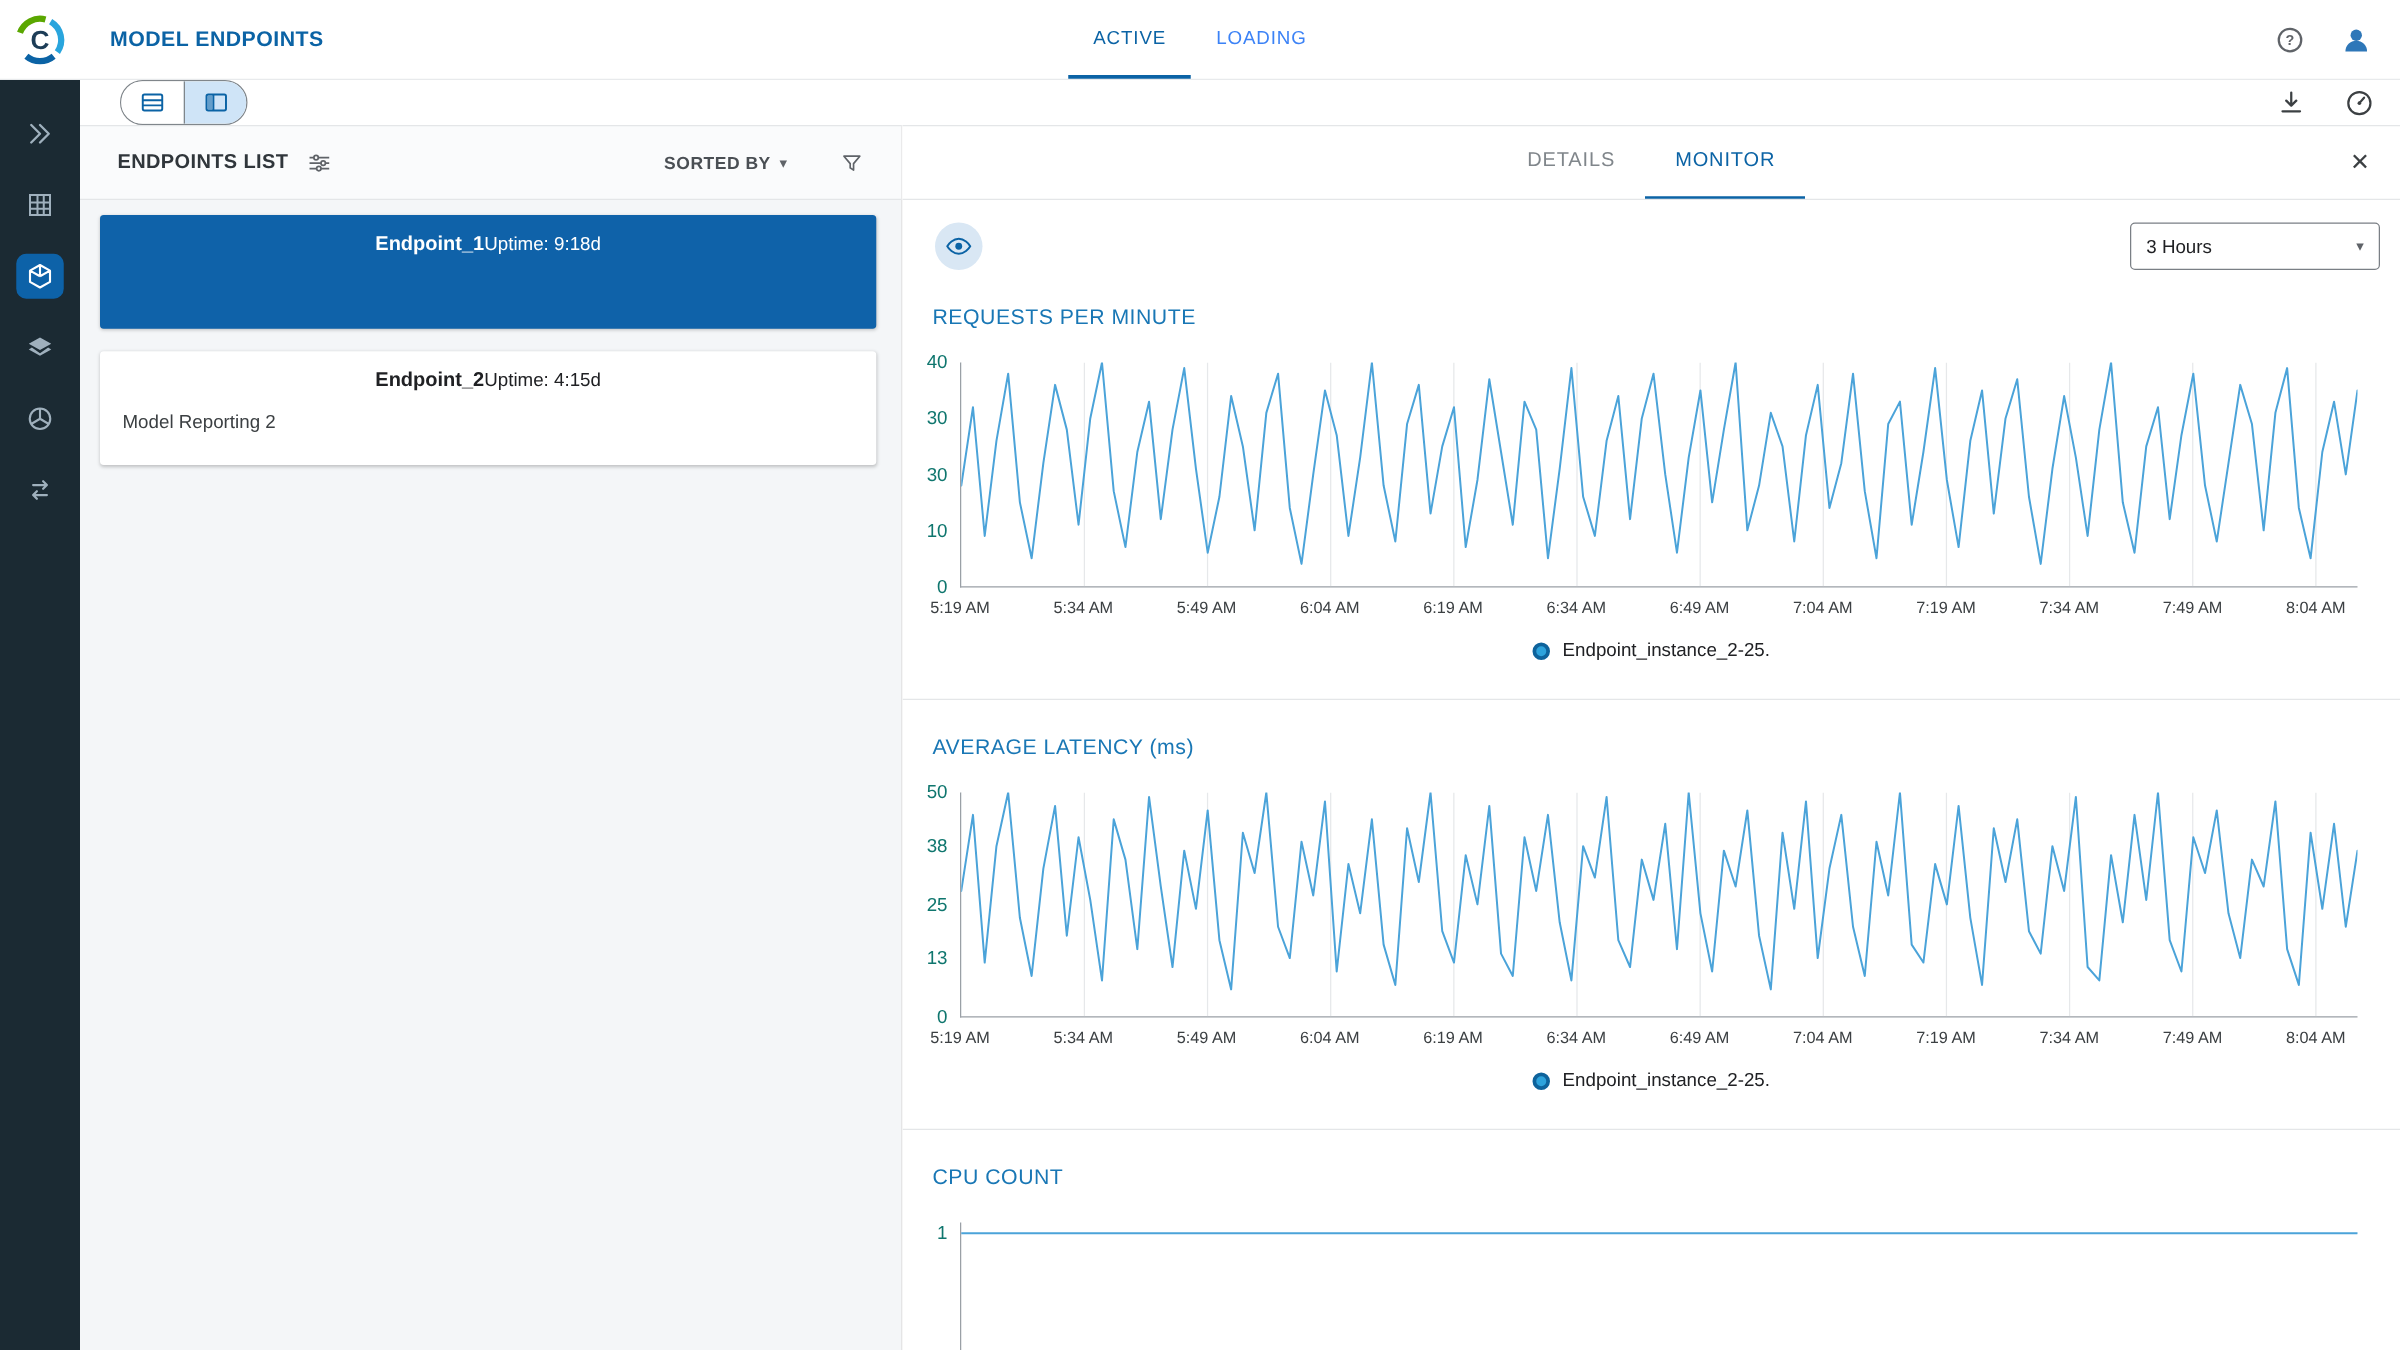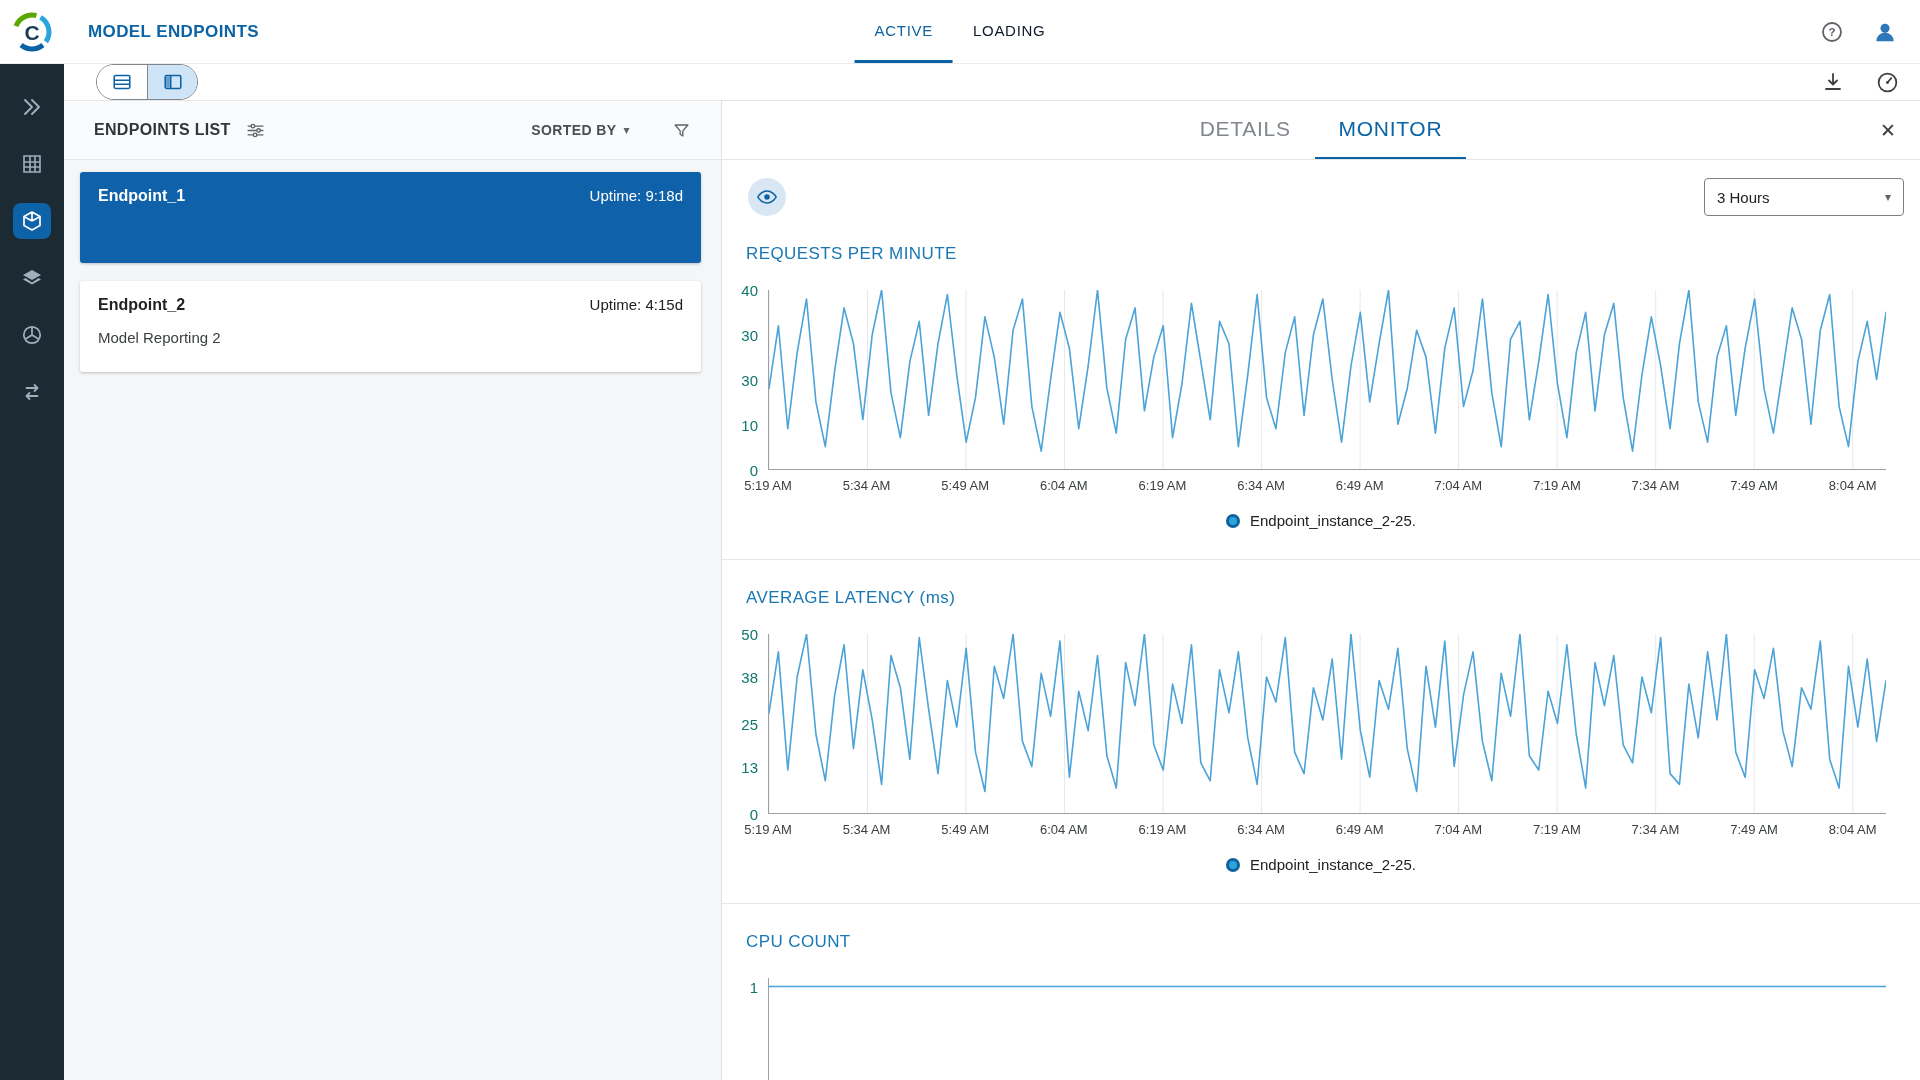--- a/index.html
+++ b/index.html
@@ -7,21 +7,21 @@
     font-family:"Liberation Sans","DejaVu Sans",sans-serif;color:#202124;}
   :root{
     --accent:#0b63a5;--selected-card:#0f62a9;--section-title:#1977b5;
     --chart-line:#4ba3d9;--legend-fill:#2ea3dc;--legend-ring:#0e639c;--sidebar-bg:#1b2a33;
   }
   
   .app-header{height:64px;display:flex;align-items:center;border-bottom:1px solid #e8eaec;background:#fff;position:relative;z-index:2;}
   .logo-box{width:64px;display:flex;justify-content:center;align-items:center;cursor:pointer;}
   .app-title{font-size:17px;font-weight:700;letter-spacing:.4px;color:var(--accent);margin-left:24px;}
   .header-tabs{position:absolute;left:50%;transform:translateX(-50%);height:100%;display:flex;}
-  .htab{padding:0 20px;display:flex;align-items:center;font-size:15px;letter-spacing:.7px;color:#0f172a;font-weight:500;cursor:pointer;border-bottom:3px solid transparent;}
+  .htab{padding:0 20px;display:flex;align-items:center;font-size:15px;letter-spacing:.7px;color:#3b82f6;font-weight:500;cursor:pointer;border-bottom:3px solid transparent;}
   .htab.active{color:var(--accent);border-bottom-color:var(--accent);}
   .header-actions{margin-left:auto;display:flex;align-items:center;gap:28px;padding-right:22px;}
   .icon-btn{background:none;border:none;cursor:pointer;display:flex;align-items:center;justify-content:center;padding:0;}
   
   .app-body{display:flex;height:1016px;}
   .side-nav{width:64px;background:var(--sidebar-bg);display:flex;flex-direction:column;align-items:center;padding-top:14px;flex:0 0 64px;}
   .nav-item{width:64px;height:57px;display:flex;align-items:center;justify-content:center;cursor:pointer;}
   .nav-item .icon-box{width:38px;height:36px;display:flex;align-items:center;justify-content:center;border-radius:8px;}
   .nav-item.sel .icon-box{background:#0d62a8;}
   .content{flex:1;display:flex;flex-direction:column;}
@@ -36,30 +36,30 @@
   .panels{display:flex;height:1044px;}
   .list-panel{width:658px;flex:0 0 658px;background:#f4f6f8;display:flex;flex-direction:column;border-right:1px solid #e0e0e0;}
   .panel-header{height:60px;flex:0 0 60px;display:flex;align-items:center;border-top:1px solid #e4e6e8;border-bottom:1px solid #e4e6e8;background:#fafbfc;}
   .list-header{padding:0 30px;gap:14px;}
   .lp-title{font-size:16px;font-weight:700;color:#30363b;letter-spacing:.3px;}
   .sorted{margin-left:auto;display:flex;align-items:center;gap:7px;font-size:14px;font-weight:600;color:#4a4f54;letter-spacing:.4px;cursor:pointer;}
   .caret{font-size:12px;color:#5f6368;}
   .filter-btn{margin-left:28px;}
   .cards{padding:12px 20px 0 16px;display:flex;flex-direction:column;gap:18px;}
   .card{background:#fff;border-radius:3px;box-shadow:0 1px 3px rgba(0,0,0,.22);padding:15px 18px;min-height:91px;cursor:pointer;}
-  .card .row1{display:flex;justify-content:space-between;align-items:baseline;}
+  .card .row1{display:flex;justify-content:center;align-items:baseline;}
   .card .name{font-size:16px;font-weight:700;color:#202124;}
   .card .uptime{font-size:15px;color:#202124;}
   .card .sub{margin-top:15px;font-size:15px;color:#3c4043;}
   .card.selected{background:var(--selected-card);}
   .card.selected .name,.card.selected .uptime,.card.selected .sub{color:#fff;}
   
   .monitor-panel{flex:1;background:#fff;display:flex;flex-direction:column;min-width:0;}
   .monitor-header{justify-content:center;position:relative;background:#fff;}
-  .mtab{height:100%;display:flex;align-items:center;padding:0 24px;font-size:21px;letter-spacing:.7px;color:#80868b;font-weight:500;cursor:pointer;border-bottom:2px solid transparent;}
+  .mtab{height:100%;display:flex;align-items:center;padding:0 24px;font-size:16px;letter-spacing:.7px;color:#80868b;font-weight:500;cursor:pointer;border-bottom:2px solid transparent;}
   .mtab.active{color:var(--accent);border-bottom-color:var(--accent);text-align:right;}
   .close-btn{position:absolute;right:24px;font-size:19px;color:#3c4043;background:none;border:none;cursor:pointer;}
   .monitor-scroll{flex:1;overflow:hidden;padding-top:18px;}
   .controls{display:flex;justify-content:space-between;align-items:center;padding:0 16px 0 26px;}
   .eye-btn{width:38px;height:38px;border-radius:50%;background:#d9e7f4;display:flex;align-items:center;justify-content:center;border:none;cursor:pointer;}
   .select{width:200px;height:38px;border:1px solid #7a7f85;border-radius:4px;display:flex;align-items:center;justify-content:space-between;padding:0 12px;font-size:15px;color:#202124;background:#fff;cursor:pointer;}
   .chart-title{margin:28px 0 26px 24px;font-size:17px;font-weight:500;color:var(--section-title);letter-spacing:.4px;}
   .chart{display:flex;padding-right:34px;}
   .y-axis{width:46px;flex:0 0 46px;position:relative;height:180px;}
   .y-tick{position:absolute;right:10px;transform:translateY(-50%);font-size:15px;color:#0f766e;}

